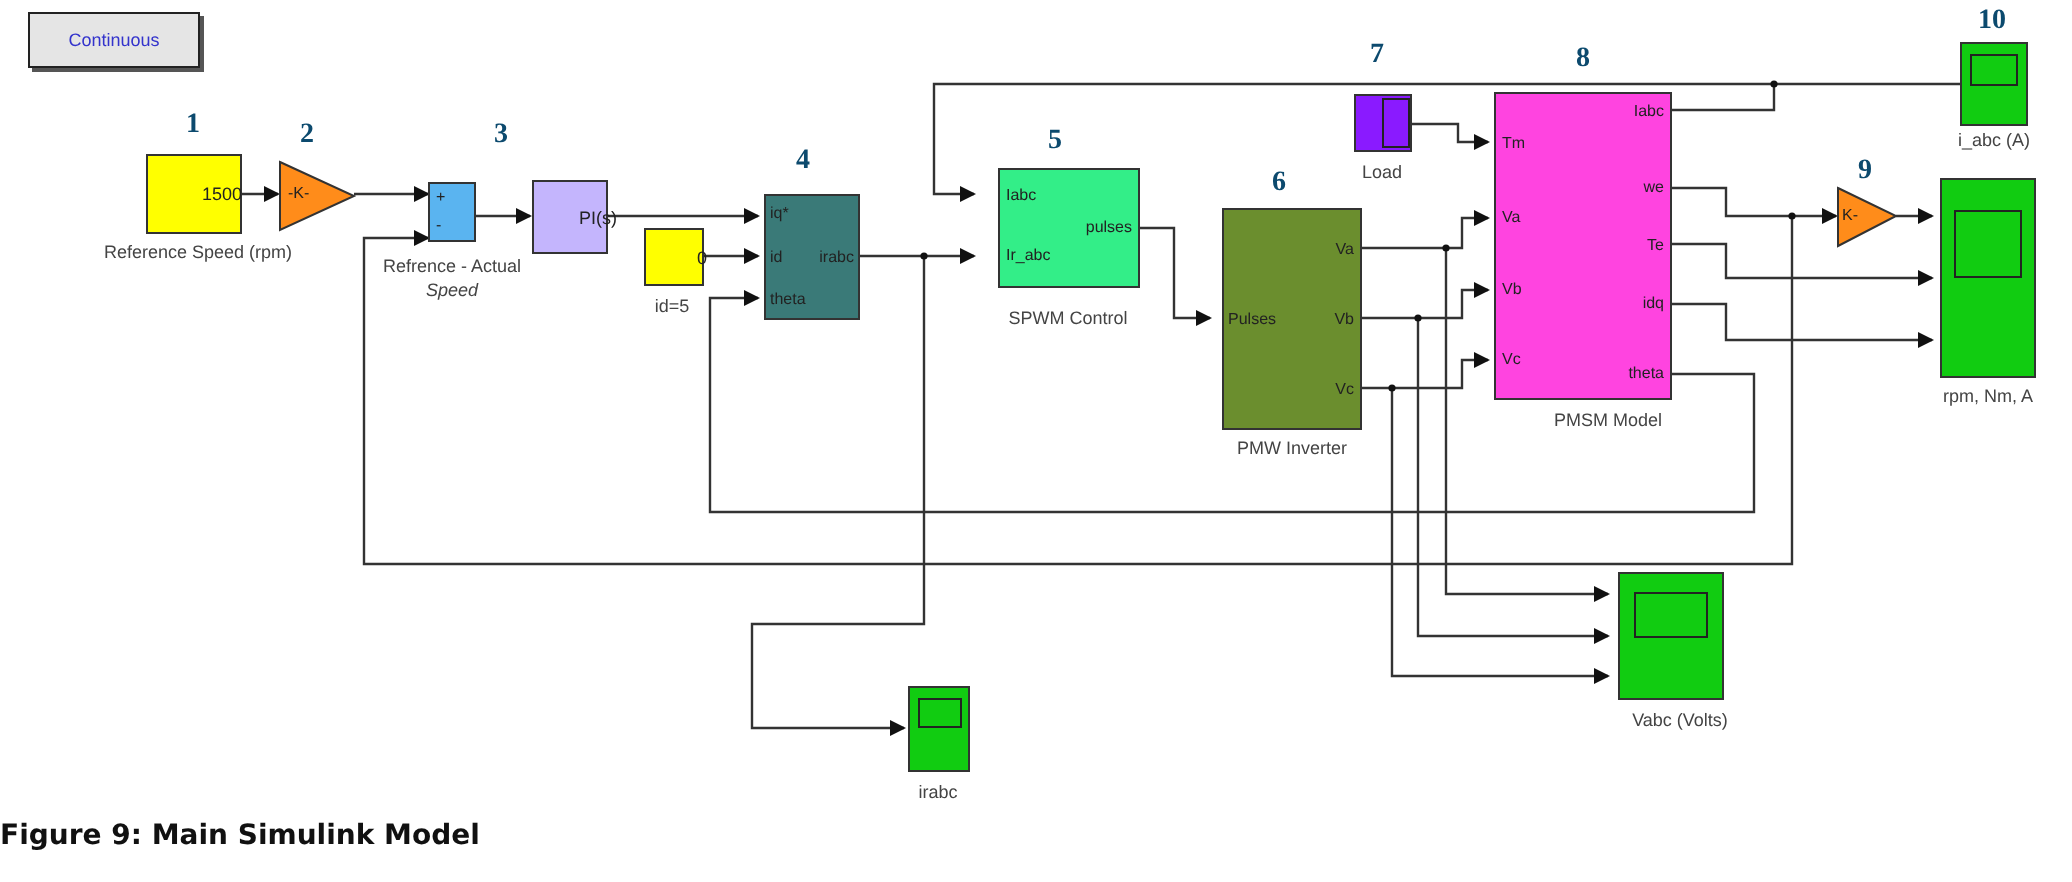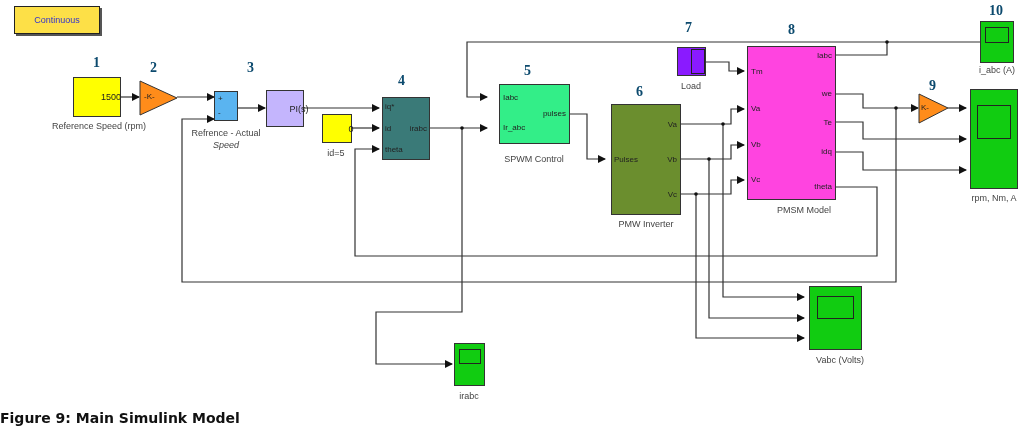--- a/index.html
+++ b/index.html
@@ -2,21 +2,21 @@
 <html><head>
 <meta charset="utf-8">
 <style>
   html,body{margin:0;padding:0;background:#fff;}
   body{width:1036px;height:441px;position:relative;overflow:hidden;font-family:"Liberation Sans",sans-serif;}
   #canvas{position:absolute;left:0;top:0;width:1036px;height:441px;}
   .blk{position:absolute;box-sizing:border-box;border:1px solid #333;}
   .lbl{position:absolute;font-size:9px;color:#444;text-align:center;white-space:nowrap;}
   .num{position:absolute;font-family:"Liberation Serif",serif;font-weight:bold;font-size:14px;color:#0c4a6e;}
   .port{position:absolute;font-size:8px;color:#222;white-space:nowrap;}
-  .btn-cont{position:absolute;left:14px;top:6px;width:84px;height:26px;border:1px solid #222;box-shadow:2px 2px 0 #555;background:#fde047;color:#3333cc;font-size:9px;display:flex;align-items:center;justify-content:center;}
+  .btn-cont{position:absolute;left:14px;top:6px;width:84px;height:26px;border:1px solid #222;box-shadow:2px 2px 0 #555;background:#e5e5e5;color:#3333cc;font-size:9px;display:flex;align-items:center;justify-content:center;}
   .caption{position:absolute;left:0;width:1036px;top:410px;font-family:"DejaVu Sans",sans-serif;font-weight:bold;font-size:14px;color:#111;}
   .inner{position:absolute;border:1px solid #222;box-sizing:border-box;}
   .center-text{display:flex;align-items:center;justify-content:center;font-size:9px;color:#222;padding-left:28px;}
 </style>
 </head>
 <body>
 
 <div id="canvas">
   <svg width="1036" height="441" style="position:absolute;left:0;top:0;">
     <defs>

